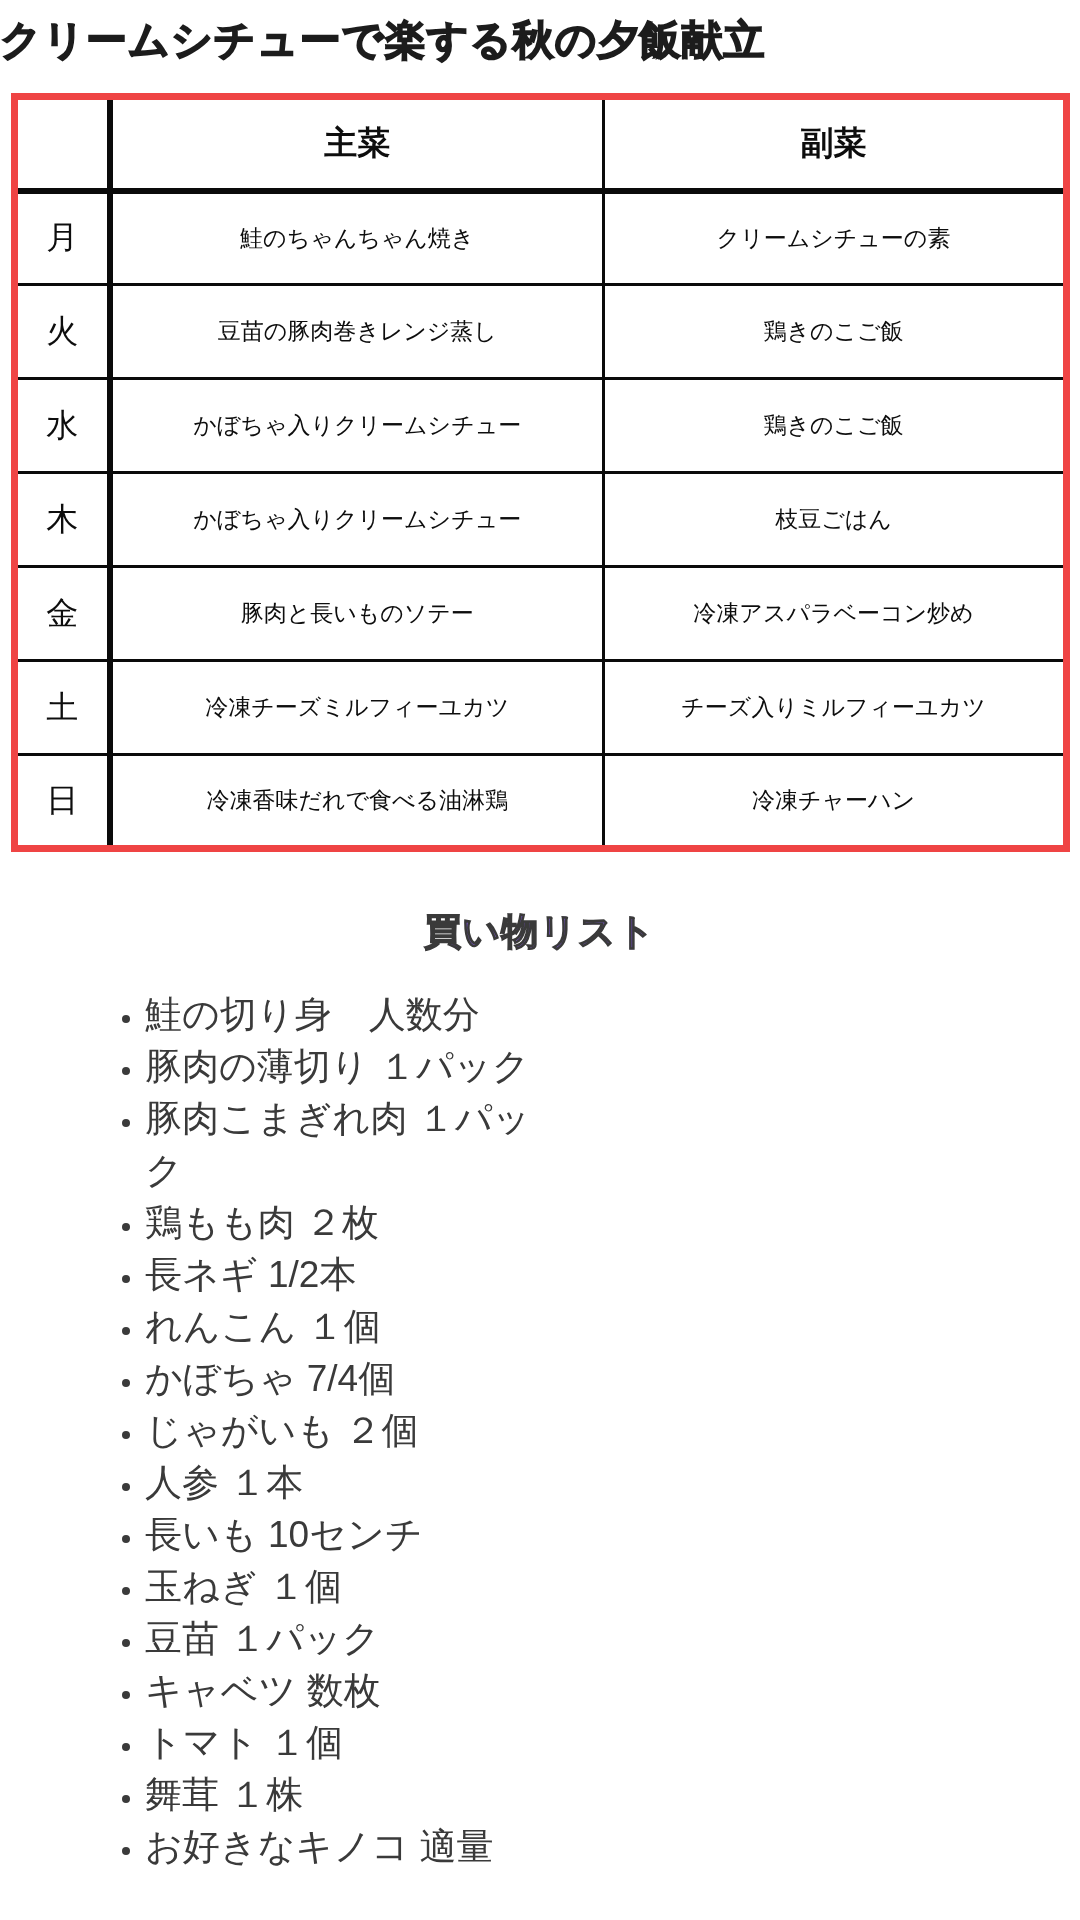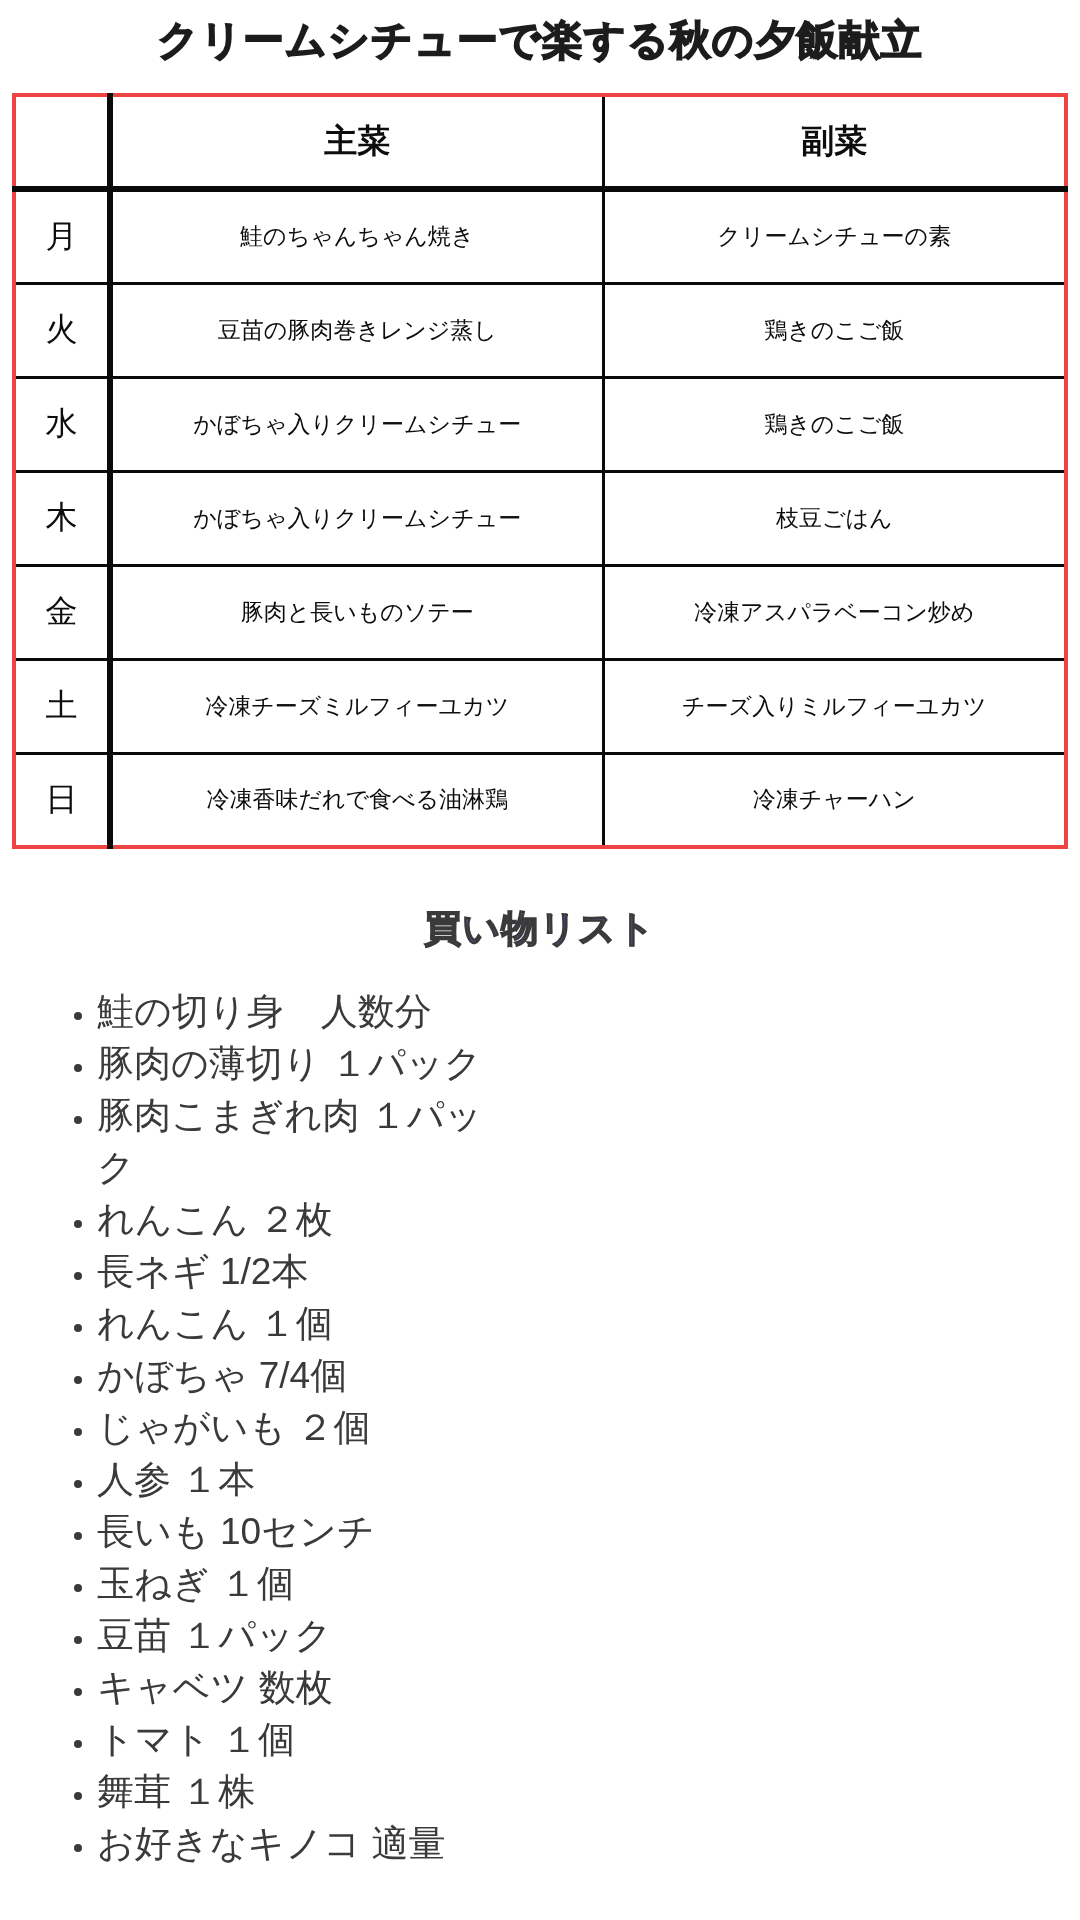--- a/index.html
+++ b/index.html
@@ -6,37 +6,36 @@
   html, body {
     width: 1080px;
     background: #ffffff;
     font-family: "Liberation Sans", sans-serif;
   }
   body { height: 1920px; overflow: hidden; }
 
   
   .page-title {
     margin-top: 18px;
-    text-align: center;
     font-size: 41px;
     line-height: 1.1;
     font-weight: 900;
     color: #1c1c1c;
     -webkit-text-stroke: 1.6px #1c1c1c;
     letter-spacing: 1px;
   }
 
   
   table.menu {
     border-collapse: collapse;
     table-layout: fixed;
     width: 1052px;
     margin: 30px auto 0 auto;
     background: #ffffff;
-    border: 4px solid #ef4444;
+    border: 7px solid #ef4444;
   }
   table.menu th, table.menu td {
     border: 3px solid #0a0a0a;
     text-align: center;
     vertical-align: middle;
     color: #0d0d0d;
     height: 94px;
     padding: 0 6px;
     overflow: hidden;
   }
@@ -62,20 +61,21 @@
     line-height: 1.1;
     font-weight: 900;
     color: #8b5cf6;
     -webkit-text-stroke: 1.4px #3a3a3a;
     letter-spacing: 1px;
   }
   .shopping-columns {
     display: flex;
     margin-top: 36px;
     align-items: flex-start;
+    margin-left: 48px;
   }
   .shopping-columns ul {
     list-style: disc outside;
     color: #3a3a3a;
     font-size: 37px;
     line-height: 52px;
   }
   ul.col-left  { width: 505px; padding-left: 97px; }
   ul.col-right { width: 558px; padding-left: 97px; }
   .shopping-columns li { color: #3a3a3a; }
@@ -138,21 +138,21 @@
   </tbody>
 </table>
 
 <h2 class="shopping-title">買い物リスト</h2>
 
 <div class="shopping-columns">
   <ul class="col-left">
     <li>鮭の切り身　人数分</li>
     <li>豚肉の薄切り １パック</li>
     <li>豚肉こまぎれ肉 １パック</li>
-    <li>れんこん ２枚</li>
+    <li>鶏もも肉 ２枚</li>
     <li>長ネギ 1/2本</li>
     <li>れんこん １個</li>
     <li>かぼちゃ 7/4個</li>
     <li>じゃがいも ２個</li>
     <li>人参 １本</li>
     <li>長いも 10センチ</li>
     <li>玉ねぎ １個</li>
     <li>豆苗 １パック</li>
     <li>キャベツ 数枚</li>
     <li>トマト １個</li>

